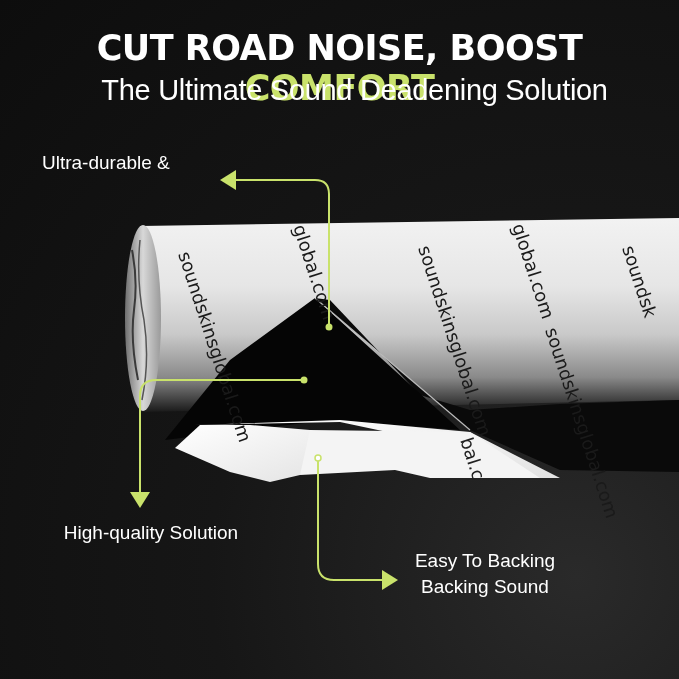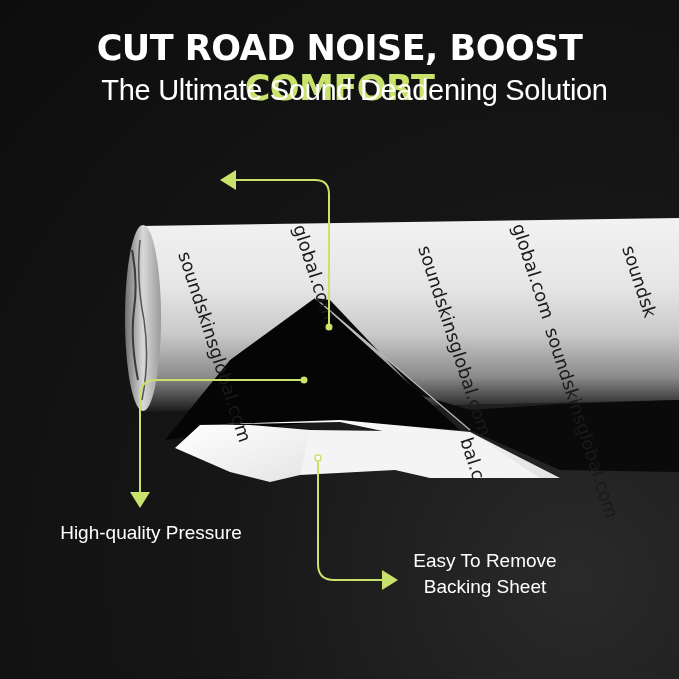--- a/index.html
+++ b/index.html
@@ -98,24 +98,25 @@
       <polygon points="220,180 236,170 236,190"></polygon>
       <polygon points="140,508 130,492 150,492"></polygon>
       <polygon points="398,580 382,570 382,590"></polygon>
       <circle cx="329" cy="327" r="3.5"></circle>
       <circle cx="304" cy="380" r="3.5"></circle>
     </g>
     <circle cx="318" cy="458" r="3" fill="#ffffff" stroke="#c9e26b" stroke-width="1.5"></circle>
   </svg>
 
   <div class="callout c1">
+    <span class="line">Ultra-durable &amp;</span>
   </div>
 
   <div class="callout c2">
-    <span class="line">High-quality Pressure</span>
+    <span class="line">High-quality Solution</span>
   </div>
 
   <div class="callout c3">
-    <span class="line">Easy To Remove</span>
-    <span class="line">Backing Sheet</span>
+    <span class="line">Easy To Backing</span>
+    <span class="line">Backing Sound</span>
   </div>
 
 </div>
 
 </body></html>

